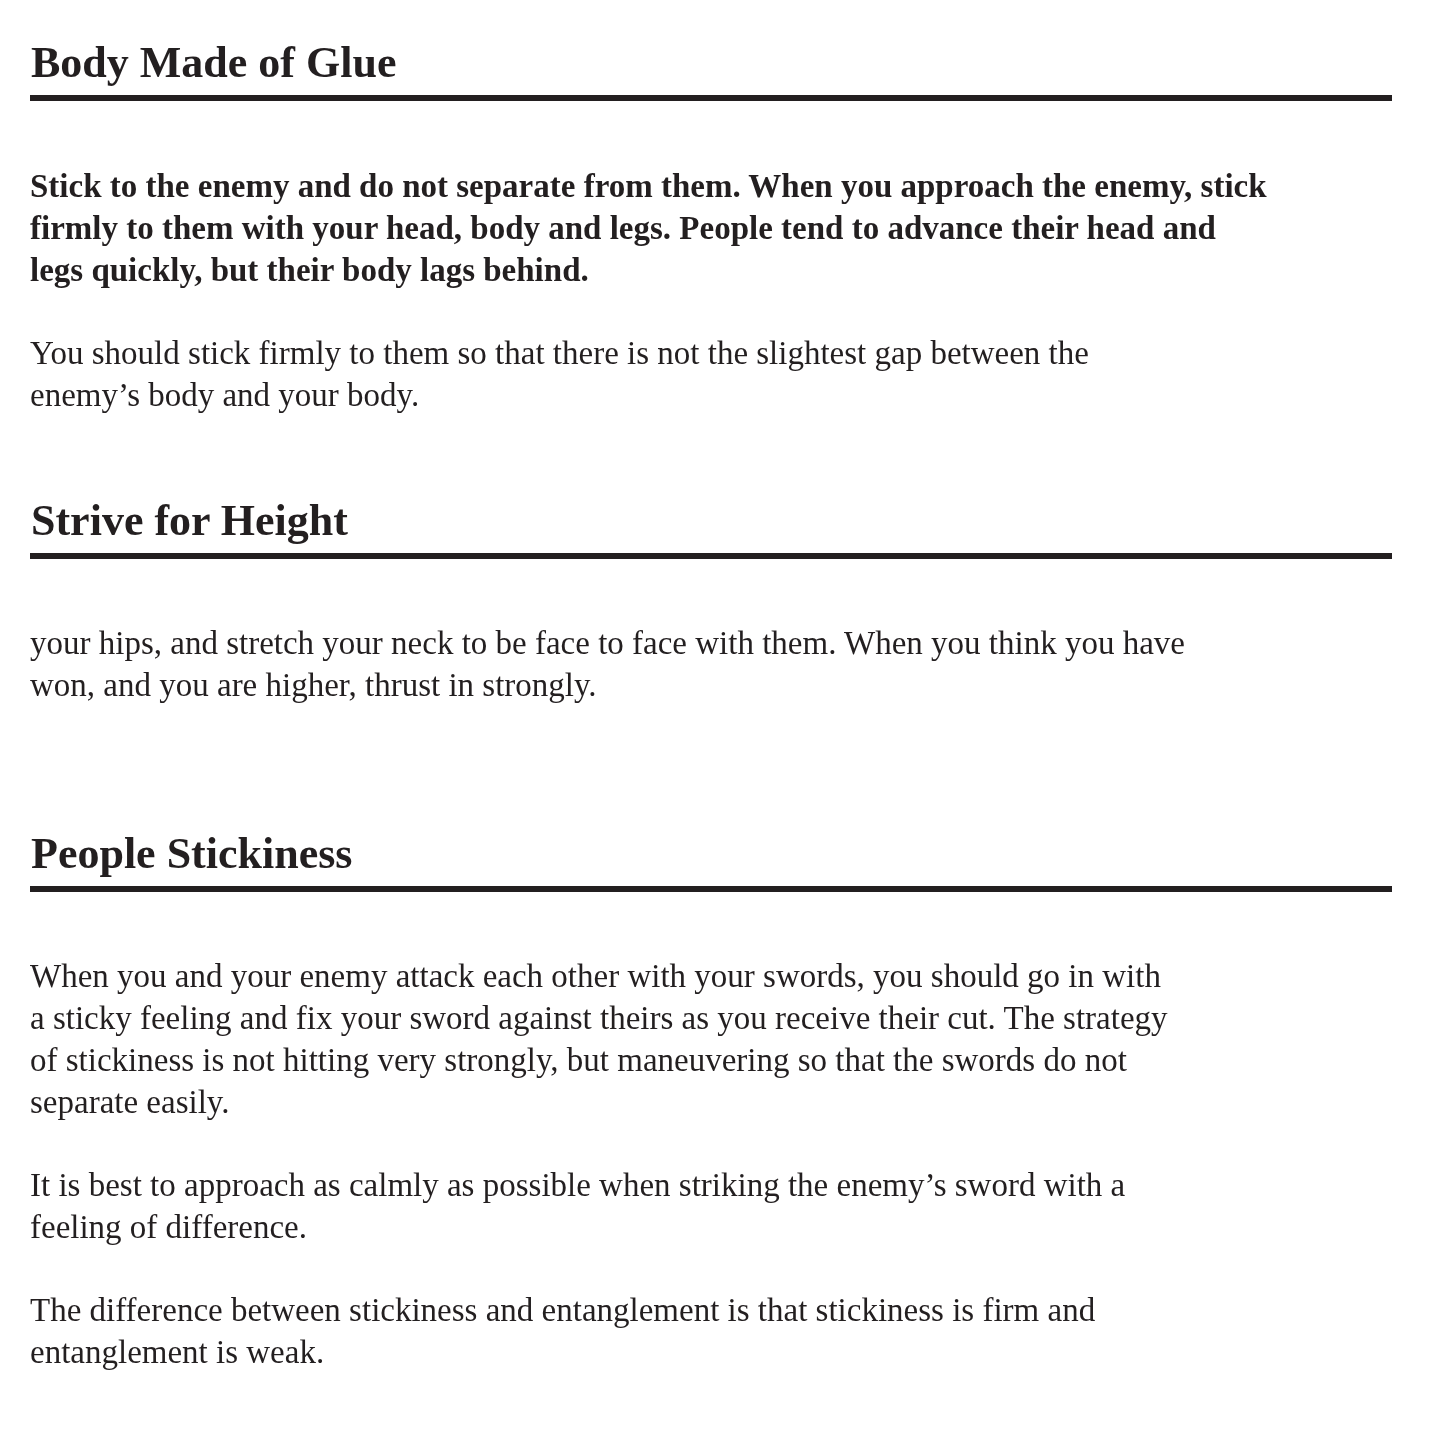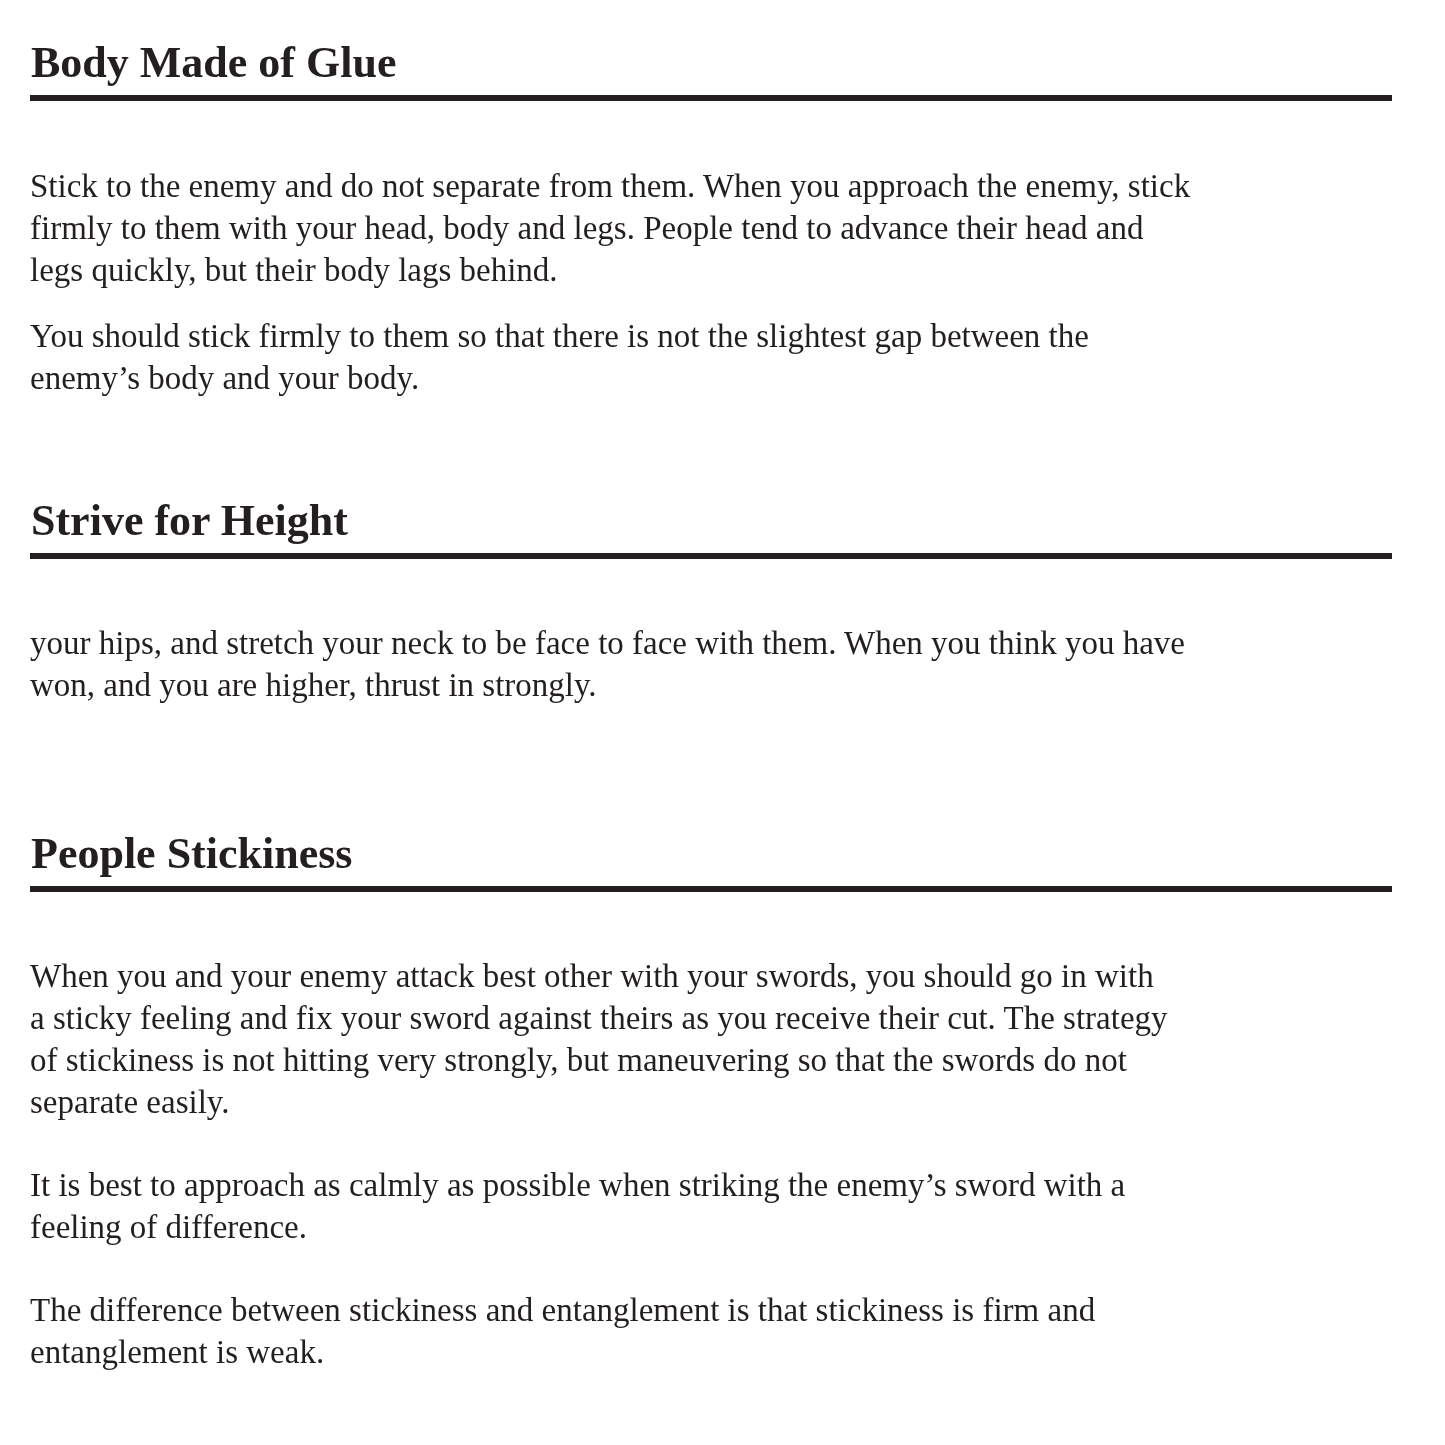--- a/index.html
+++ b/index.html
@@ -44,48 +44,48 @@
     height: 42px;
   }
 </style>
 </head>
 <body>
 
 <section>
   <h2 class="heading" style="top:43px;">Body Made of Glue</h2>
   <div class="rule" style="top:95px;"></div>
 
-  <p class="para" style="top:165px;">
+  <p class="para" style="top:165px;font-weight:bold;">
     <span class="line">Stick to the enemy and do not separate from them. When you approach the enemy, stick</span>
     <span class="line">firmly to them with your head, body and legs. People tend to advance their head and</span>
     <span class="line">legs quickly, but their body lags behind.</span>
   </p>
 
-  <p class="para" style="top:315px;">
+  <p class="para" style="top:332px;">
     <span class="line">You should stick firmly to them so that there is not the slightest gap between the</span>
     <span class="line">enemy’s body and your body.</span>
   </p>
 </section>
 
 <section>
   <h2 class="heading" style="top:501px;">Strive for Height</h2>
   <div class="rule" style="top:553px;"></div>
 
   <p class="para" style="top:622px;">
     <span class="line">your hips, and stretch your neck to be face to face with them. When you think you have</span>
     <span class="line">won, and you are higher, thrust in strongly.</span>
   </p>
 </section>
 
 <section>
   <h2 class="heading" style="top:834px;">People Stickiness</h2>
   <div class="rule" style="top:886px;"></div>
 
   <p class="para" style="top:955px;">
-    <span class="line">When you and your enemy attack best other with your swords, you should go in with</span>
+    <span class="line">When you and your enemy attack each other with your swords, you should go in with</span>
     <span class="line">a sticky feeling and fix your sword against theirs as you receive their cut. The strategy</span>
     <span class="line">of stickiness is not hitting very strongly, but maneuvering so that the swords do not</span>
     <span class="line">separate easily.</span>
   </p>
 
   <p class="para" style="top:1164px;">
     <span class="line">It is best to approach as calmly as possible when striking the enemy’s sword with a</span>
     <span class="line">feeling of difference.</span>
   </p>
 

